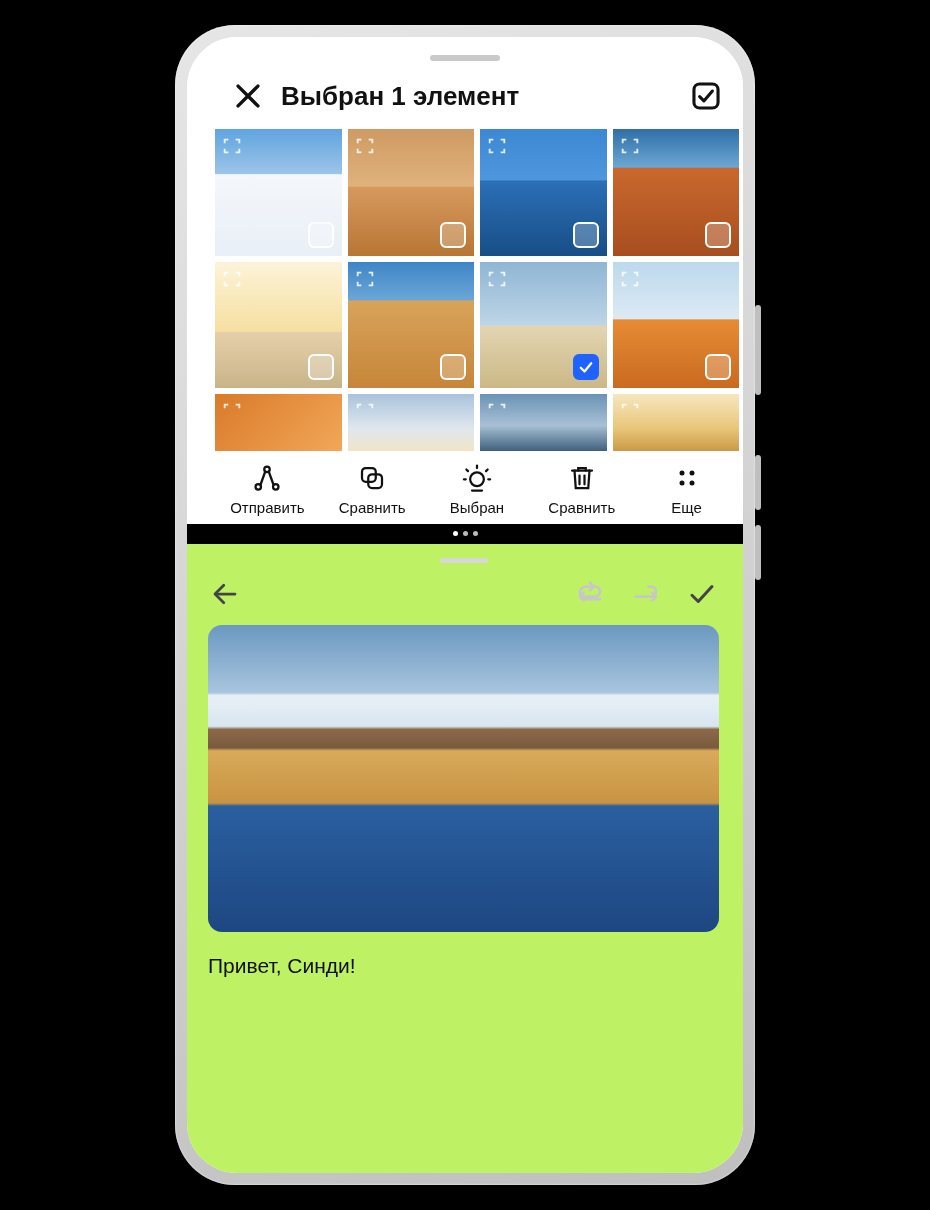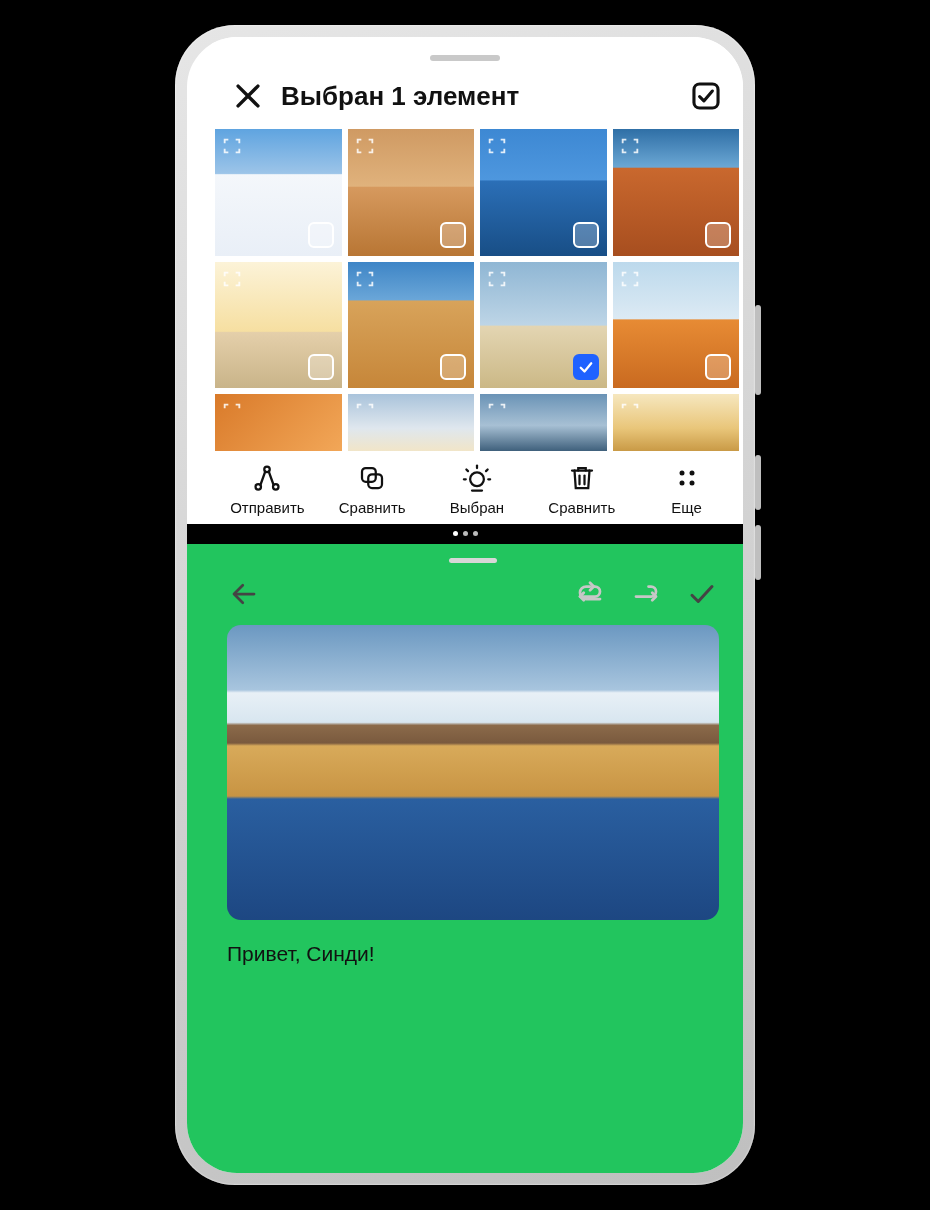--- a/index.html
+++ b/index.html
@@ -130,23 +130,23 @@
   .divider {
     height: 20px;
     background:#000;
     display:flex;align-items:center;justify-content:center;gap:5px;
   }
   .divider .dot{width:5px;height:5px;border-radius:50%;background:#bbb}
   .divider .dot:first-child{background:#fff}
 
   
   .app-bottom {
-    flex:1; background:#22c55e;
+    flex:1; background:#bef264;
     display:flex; flex-direction:column;
-    padding: 8px 24px 20px 40px;
+    padding: 8px 24px 20px 21px;
   }
   .drag-handle{
     align-self:center;width:48px;height:5px;background:#d7d7d7;border-radius:3px;margin:6px 0 14px 0;
   }
   .compose-bar{
     display:flex;align-items:center;gap:22px;margin-bottom:14px;
   }
   .compose-bar .spacer{flex:1}
   .compose-bar svg{width:30px;height:30px;stroke:#444}
   .compose-bar .disabled svg{stroke:#c7c7c7}

